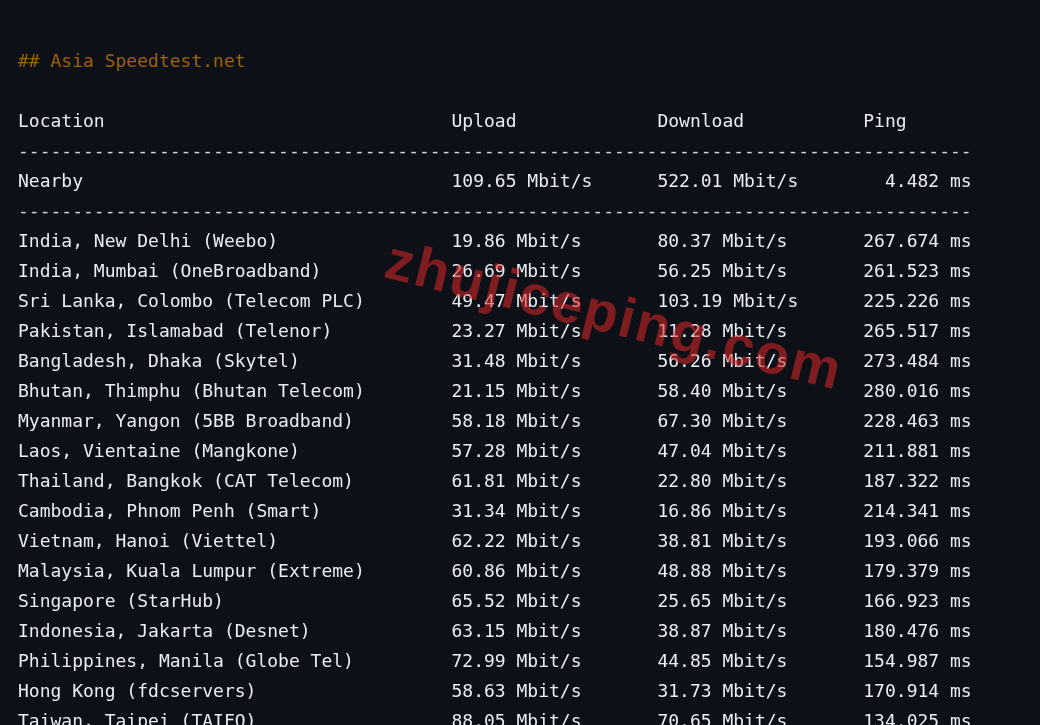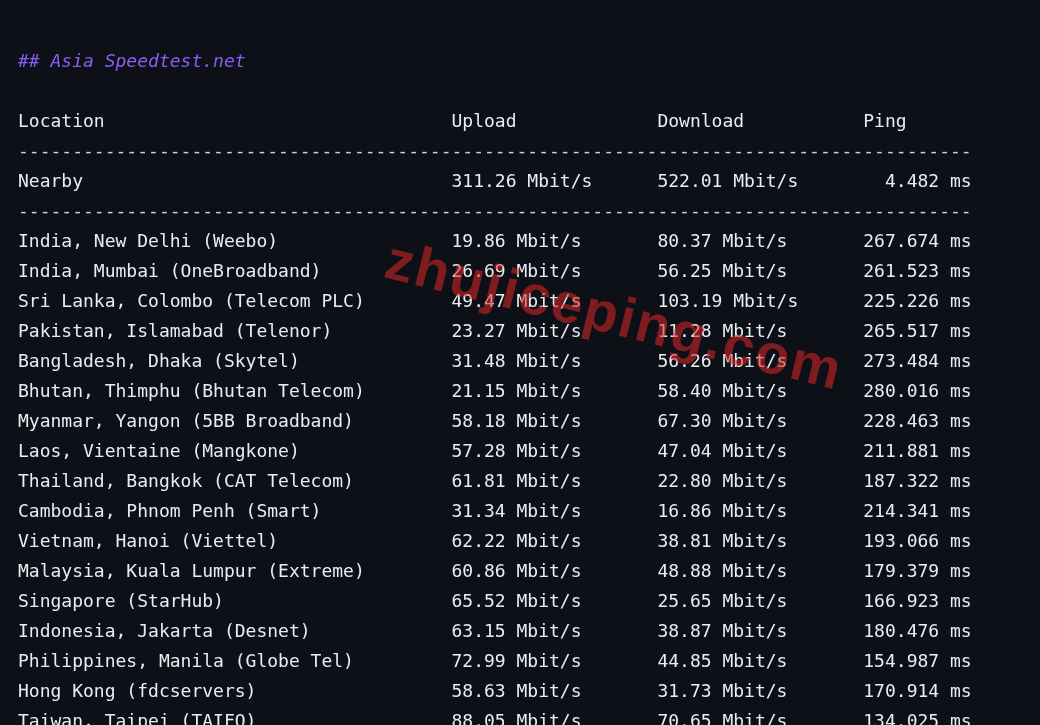--- a/index.html
+++ b/index.html
@@ -12,21 +12,21 @@
   }
   .terminal {
     font-family: "Consolas", "Menlo", "DejaVu Sans Mono", monospace;
     font-size: 18px;
     line-height: 30px;
     color: #e6edf3;
     padding: 16px 18px 0 18px;
     white-space: pre;
     position: relative;
   }
-  .title   { color: #8b5cf6; font-style: italic; }
+  .title   { color: #a16207; }
   .divider { color: #c9d1d9; letter-spacing: 0; }
   .watermark {
     position: absolute;
     top: 300px;
     left: 380px;
     font-size: 56px;
     font-weight: 600;
     color: rgba(220, 38, 38, 0.55);
     transform: rotate(14deg);
     transform-origin: center;
@@ -37,21 +37,21 @@
   }
 </style>
 </head>
 <body>
 
 <div class="terminal">
 <span class="title">## Asia Speedtest.net</span>
 
 <span>Location                                Upload             Download           Ping</span>
 <span class="divider">----------------------------------------------------------------------------------------</span>
-<span>Nearby                                  311.26 Mbit/s      522.01 Mbit/s        4.482 ms</span>
+<span>Nearby                                  109.65 Mbit/s      522.01 Mbit/s        4.482 ms</span>
 <span class="divider">----------------------------------------------------------------------------------------</span>
 <span id="rows">India, New Delhi (Weebo)                19.86 Mbit/s       80.37 Mbit/s       267.674 ms
 India, Mumbai (OneBroadband)            26.69 Mbit/s       56.25 Mbit/s       261.523 ms
 Sri Lanka, Colombo (Telecom PLC)        49.47 Mbit/s       103.19 Mbit/s      225.226 ms
 Pakistan, Islamabad (Telenor)           23.27 Mbit/s       11.28 Mbit/s       265.517 ms
 Bangladesh, Dhaka (Skytel)              31.48 Mbit/s       56.26 Mbit/s       273.484 ms
 Bhutan, Thimphu (Bhutan Telecom)        21.15 Mbit/s       58.40 Mbit/s       280.016 ms
 Myanmar, Yangon (5BB Broadband)         58.18 Mbit/s       67.30 Mbit/s       228.463 ms
 Laos, Vientaine (Mangkone)              57.28 Mbit/s       47.04 Mbit/s       211.881 ms
 Thailand, Bangkok (CAT Telecom)         61.81 Mbit/s       22.80 Mbit/s       187.322 ms

